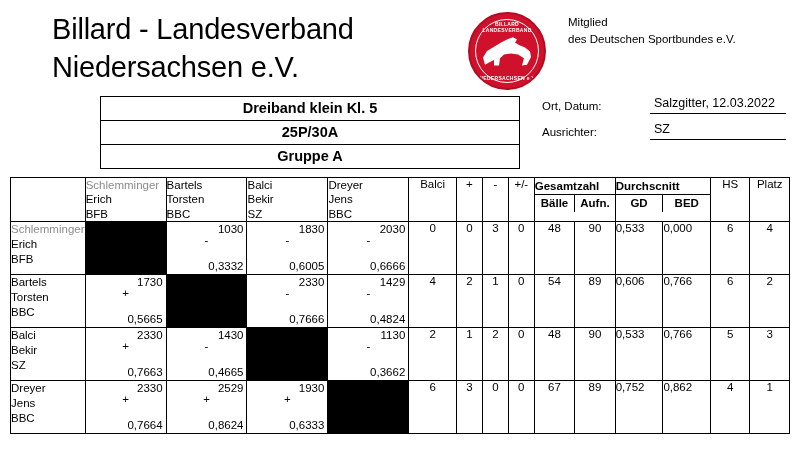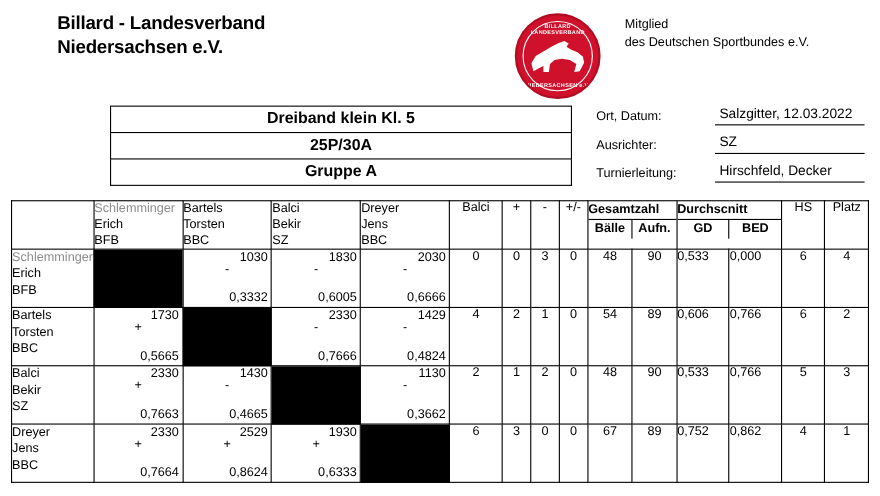--- a/index.html
+++ b/index.html
@@ -9,21 +9,21 @@
     font-family:"Liberation Sans", sans-serif;
     color:#000;
     overflow:hidden;
   }
   .page{position:relative;width:800px;height:451px;}
 
   
   .header{display:flex;align-items:flex-start;padding:10px 14px 0 14px;}
   .title{
     flex:0 0 400px;
-    font-size:17px;font-weight:bold;line-height:1.32;
+    font-size:29px;font-weight:normal;line-height:1.32;
     letter-spacing:-0.2px;
     padding-left:38px;
   }
   .logo-wrap{flex:0 0 110px;display:flex;justify-content:center;padding-top:2px;}
   .logo{
     width:74px;height:74px;border-radius:50%;
     background:#d0112b;position:relative;
     border:2px solid #b00d23;
     overflow:hidden;
   }
@@ -135,24 +135,20 @@
       <div class="mrow">Gruppe A</div>
     </div>
     <div class="meta-right">
       <div class="rrow">
         <div class="rlabel">Ort, Datum:</div>
         <div class="rvalue">Salzgitter, 12.03.2022</div>
       </div>
       <div class="rrow">
         <div class="rlabel">Ausrichter:</div>
         <div class="rvalue">SZ</div>
-      </div>
-      <div class="rrow">
-        <div class="rlabel">Turnierleitung:</div>
-        <div class="rvalue">Hirschfeld, Decker</div>
       </div>
     </div>
   </div>
 
   <div class="tablewrap">
     <table class="grid">
       <colgroup>
         <col class="c-name">
           <col class="c-match">
           <col class="c-match">

